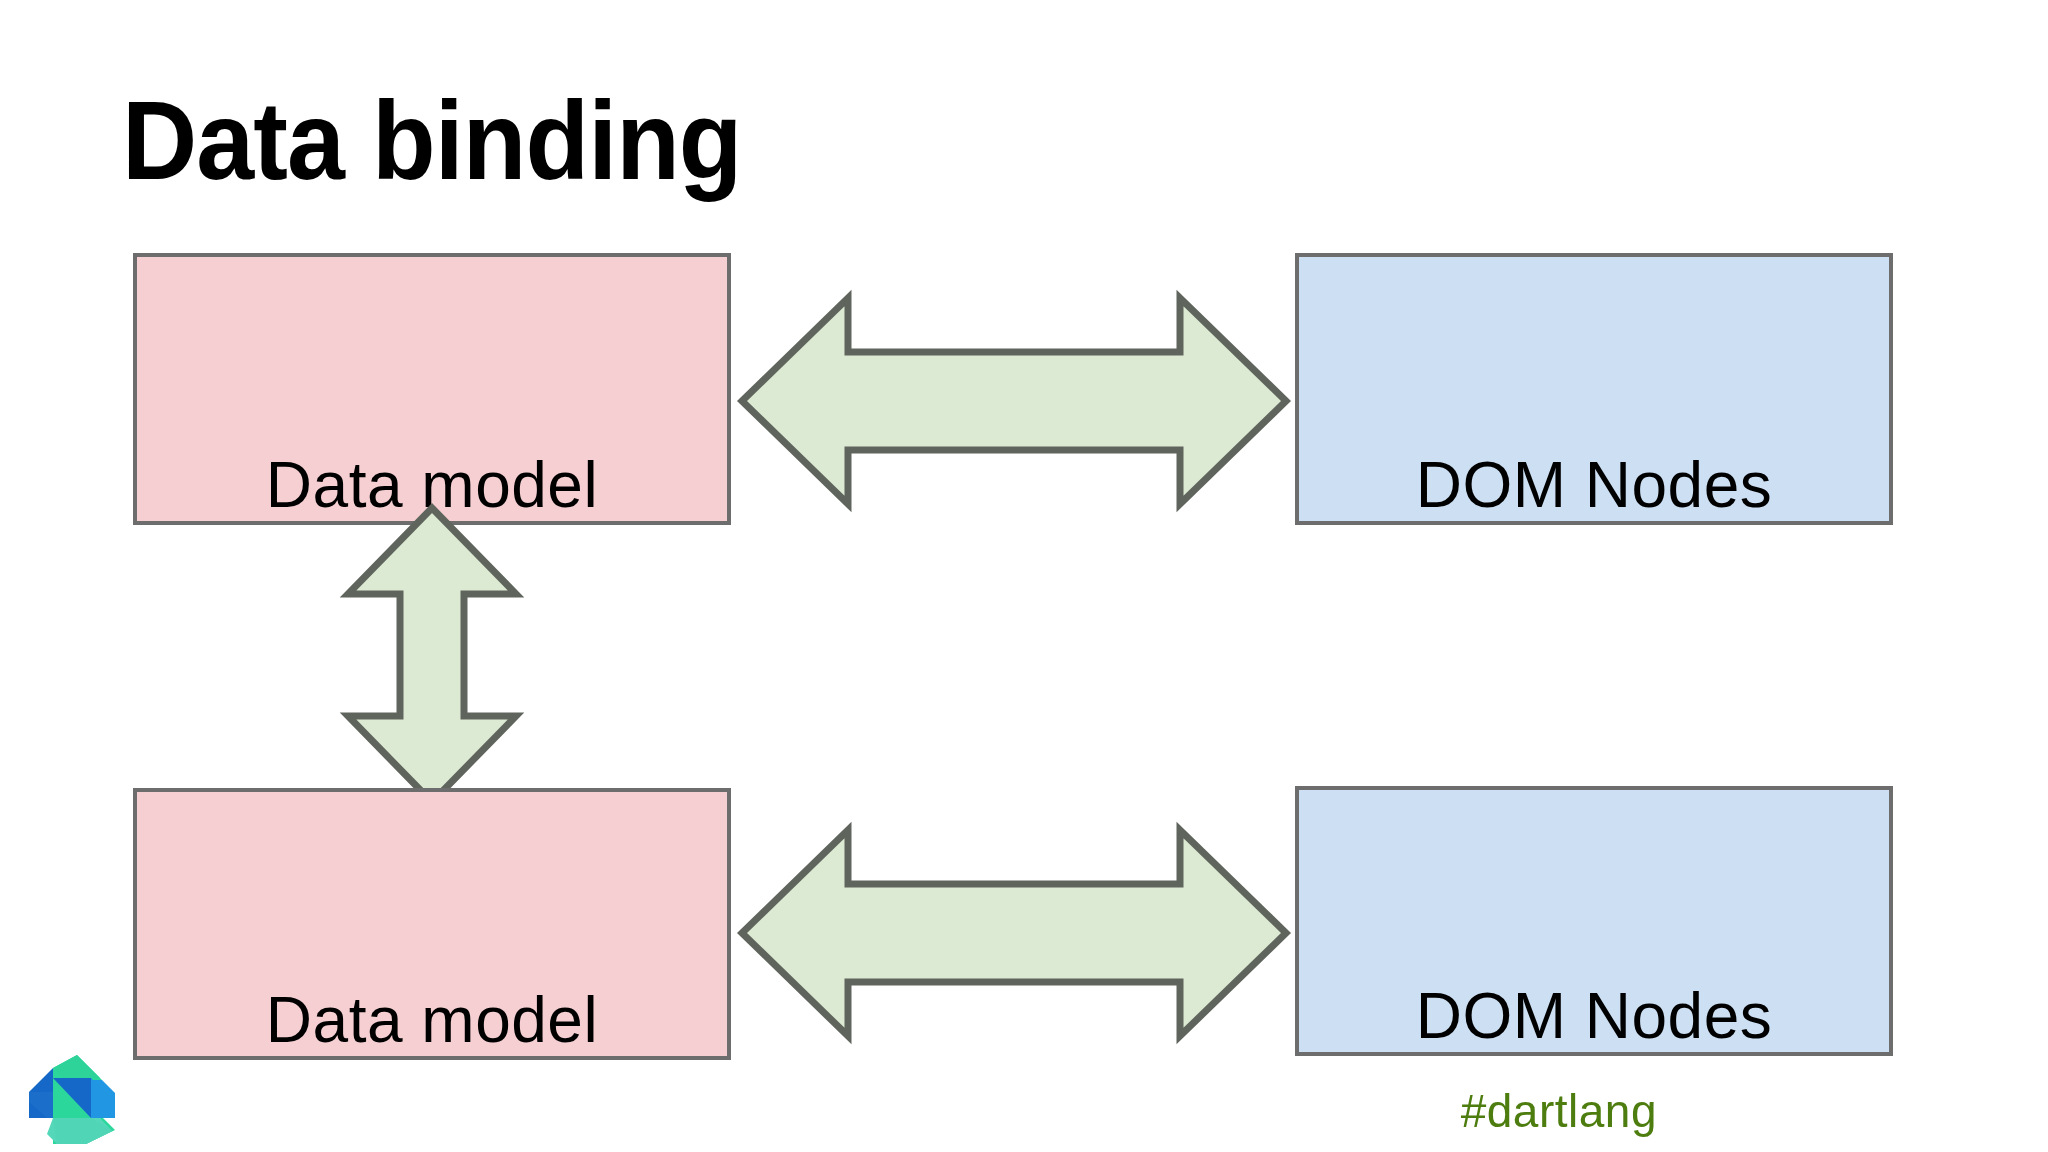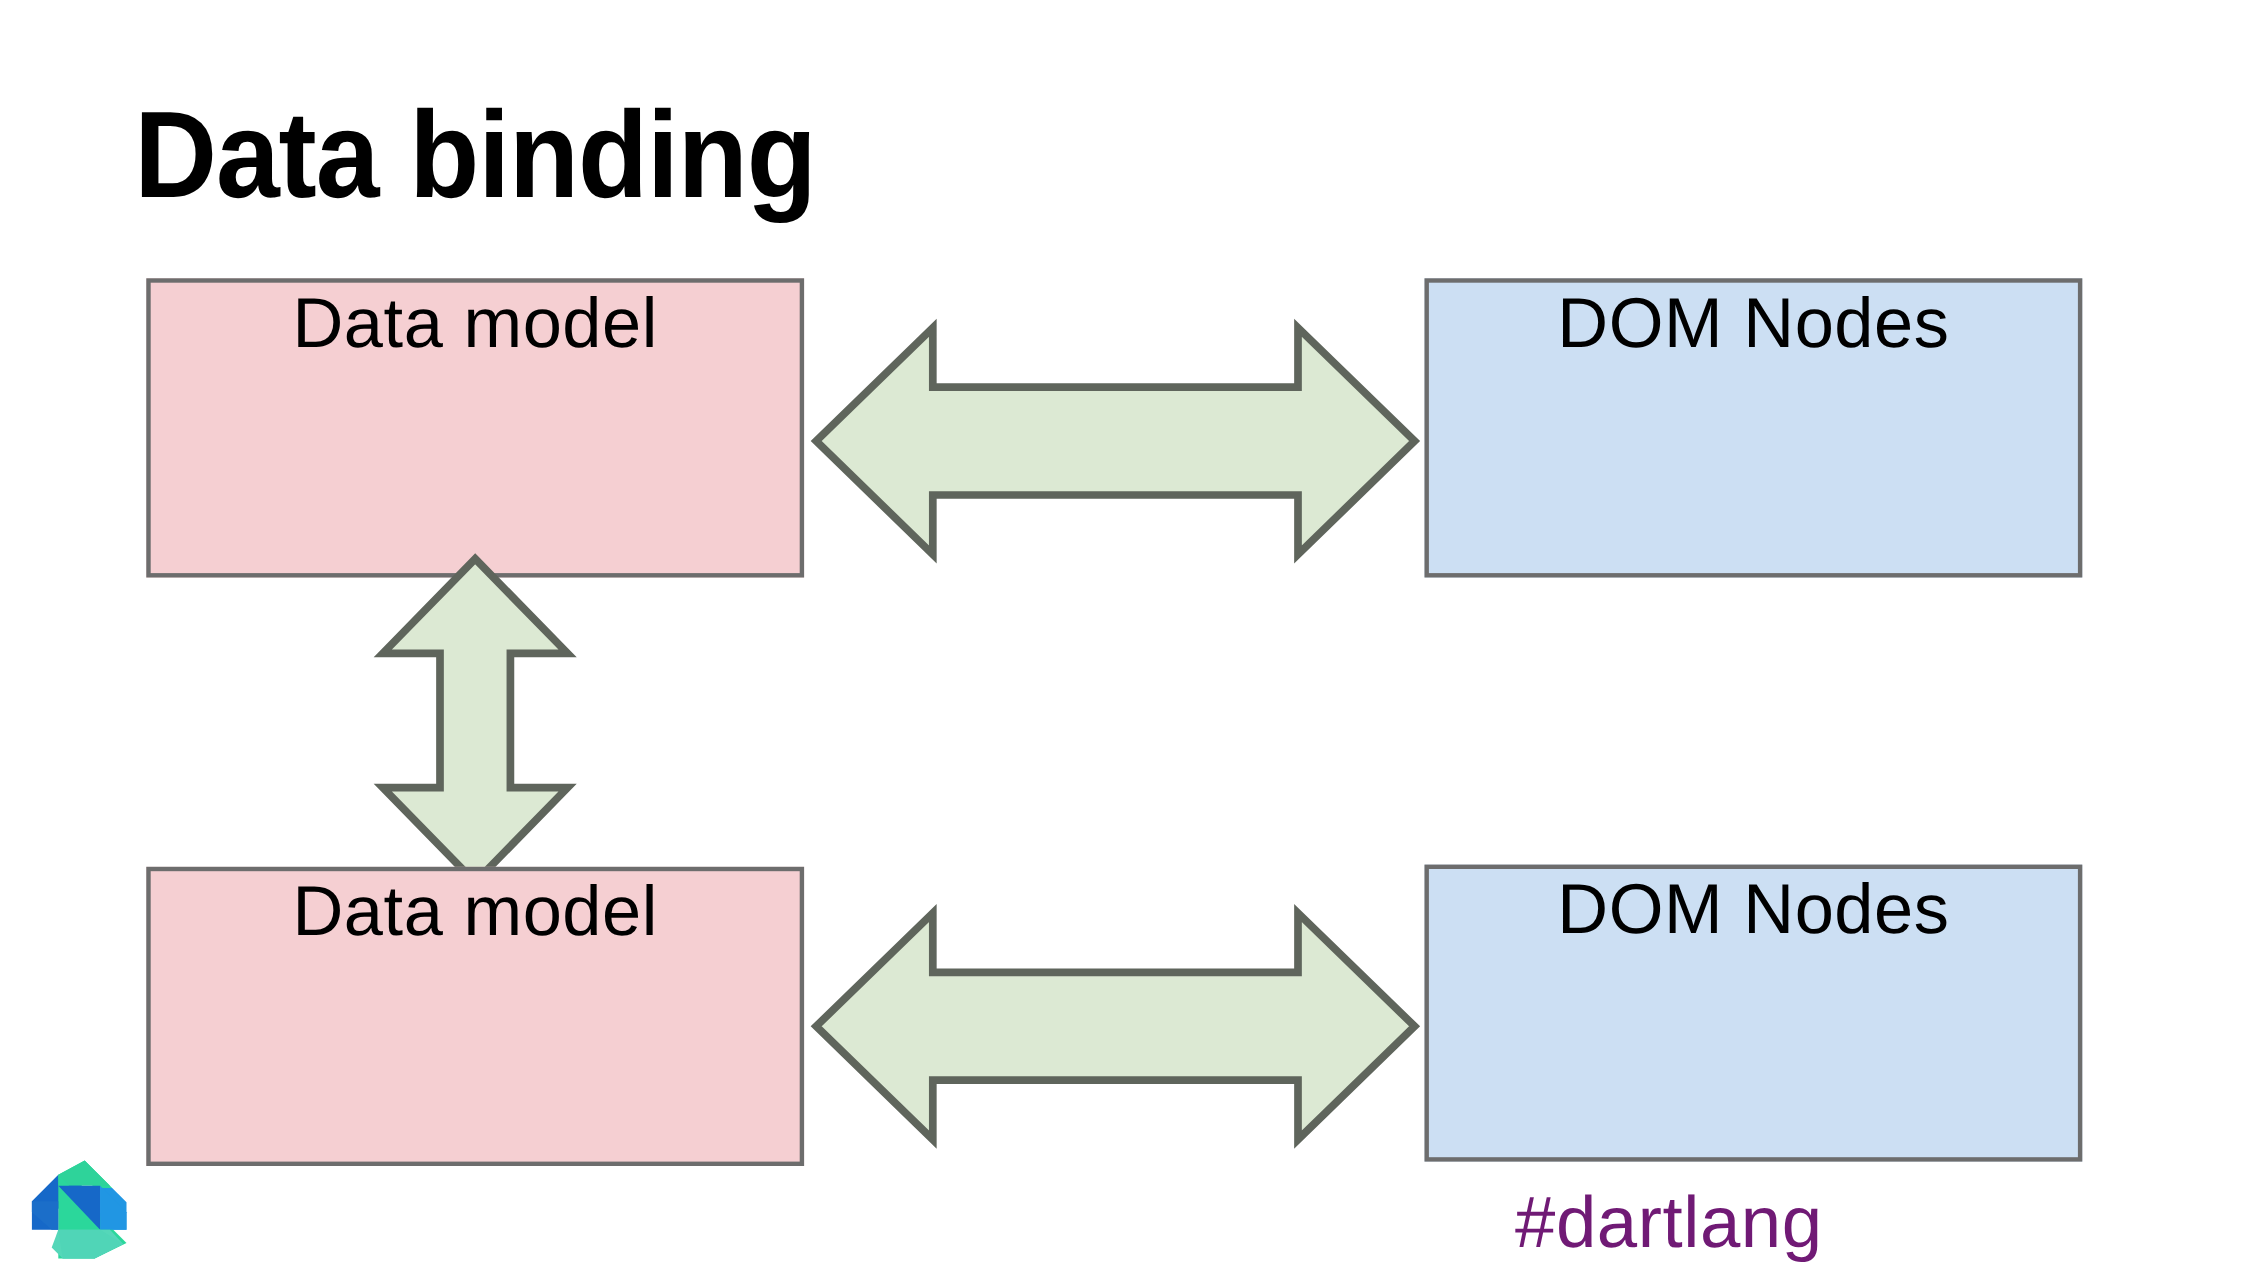--- a/index.html
+++ b/index.html
@@ -41,21 +41,21 @@
     transform-origin: left top;
     white-space: nowrap;
   }
 
   
   .node-box {
     position: absolute;
     box-sizing: border-box;
     border: 4px solid #6d6d6d;
     display: flex;
-    align-items: flex-start;
+    align-items: flex-end;
     justify-content: center;
   }
   .node-box .node-label {
     font-family: "Liberation Sans", sans-serif;
     font-weight: normal;
     font-size: 64px;
     line-height: 72px;
     color: #000000;
     white-space: nowrap;
     letter-spacing: 0.5px;
@@ -100,23 +100,23 @@
     height: 96px;
   }
   #dart-logo svg { display: block; }
 
   
   #dartlang-tag {
     position: absolute;
     right: 24px;
     bottom: 10px;
     font-family: "Liberation Sans", sans-serif;
-    font-size: 66px;
+    font-size: 46px;
     line-height: 62px;
-    color: #701a75;
+    color: #4d7c0f;
     letter-spacing: 0.5px;
     white-space: nowrap;
   }
 </style>
 </head>
 <body>
 
 <div id="slide">
 
   <div id="slide-title">Data binding</div>

